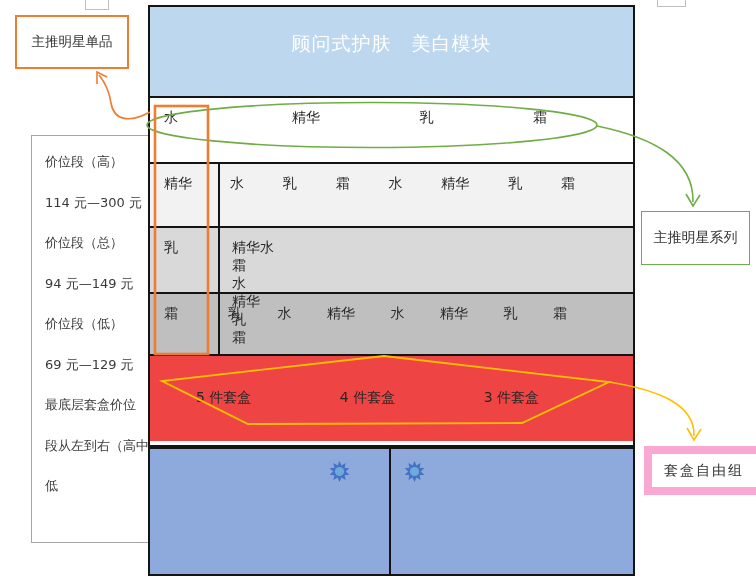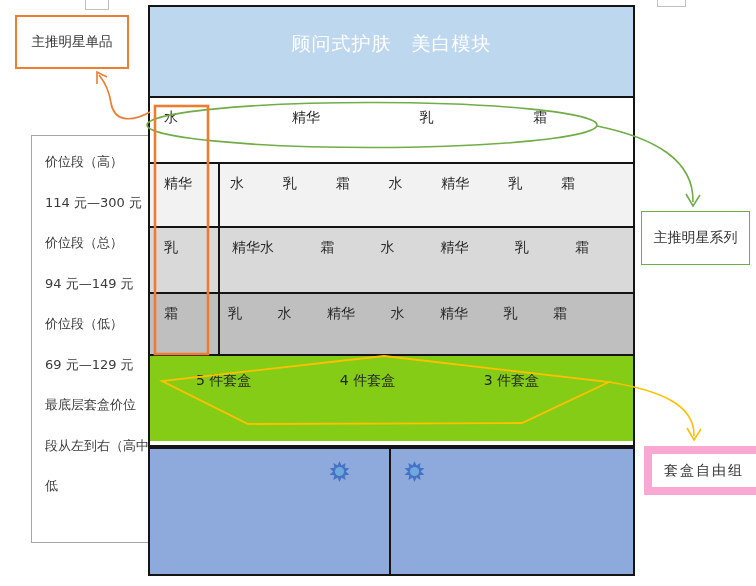--- a/index.html
+++ b/index.html
@@ -34,25 +34,25 @@
   .mrow{display:flex;box-sizing:border-box;border-bottom:2px solid #141414;font-size:14px;}
   .mrow.r1{height:66px;background:#fff;}
   .mrow.r2{height:64px;background:#F2F2F2;}
   .mrow.r3{height:66px;background:#D9D9D9;}
   .mrow.r4{height:62px;background:#BFBFBF;}
   .mrow .mlabel{width:70px;box-sizing:border-box;padding:11px 0 0 14px;flex:none;}
   .mrow.r2 .mlabel,.mrow.r3 .mlabel,.mrow.r4 .mlabel{border-right:2px solid #141414;}
   .mitems{flex:1;display:flex;justify-content:space-between;box-sizing:border-box;padding-top:11px;}
   .mrow.r1 .mitems{padding-left:72px;padding-right:86px;}
   .mrow.r2 .mitems{padding-left:10px;padding-right:58px;}
-  .mrow.r3 .mitems{padding-left:12px;padding-right:44px;}
+  .mrow.r3 .mitems{padding-left:12px;padding-right:76px;flex-direction:column;}
   .mrow.r4 .mitems{padding-left:8px;padding-right:66px;}
   .mitems span{white-space:nowrap;}
-  .box-row{height:85px;background:#84cc16;display:flex;justify-content:space-between;
-    box-sizing:border-box;border-bottom:none;padding:16px 94px 0 46px;font-size:14px;}
+  .box-row{height:85px;background:#ef4444;display:flex;justify-content:space-between;
+    box-sizing:border-box;border-bottom:none;padding:33px 94px 0 46px;font-size:14px;}
 
   
   .blue-area{position:absolute;left:148px;top:447px;width:487px;height:129px;
     border:2px solid #141414;box-sizing:border-box;background:#8EA9DB;display:flex;}
   .blue-panel{position:relative;box-sizing:border-box;height:100%;}
   .blue-panel.left{width:241px;border-right:2px solid #141414;}
   .blue-panel.right{flex:1;}
   .sun{position:absolute;width:25px;height:25px;}
   .blue-panel.left .sun{right:37px;top:10px;}
   .blue-panel.right .sun{left:11px;top:10px;}

